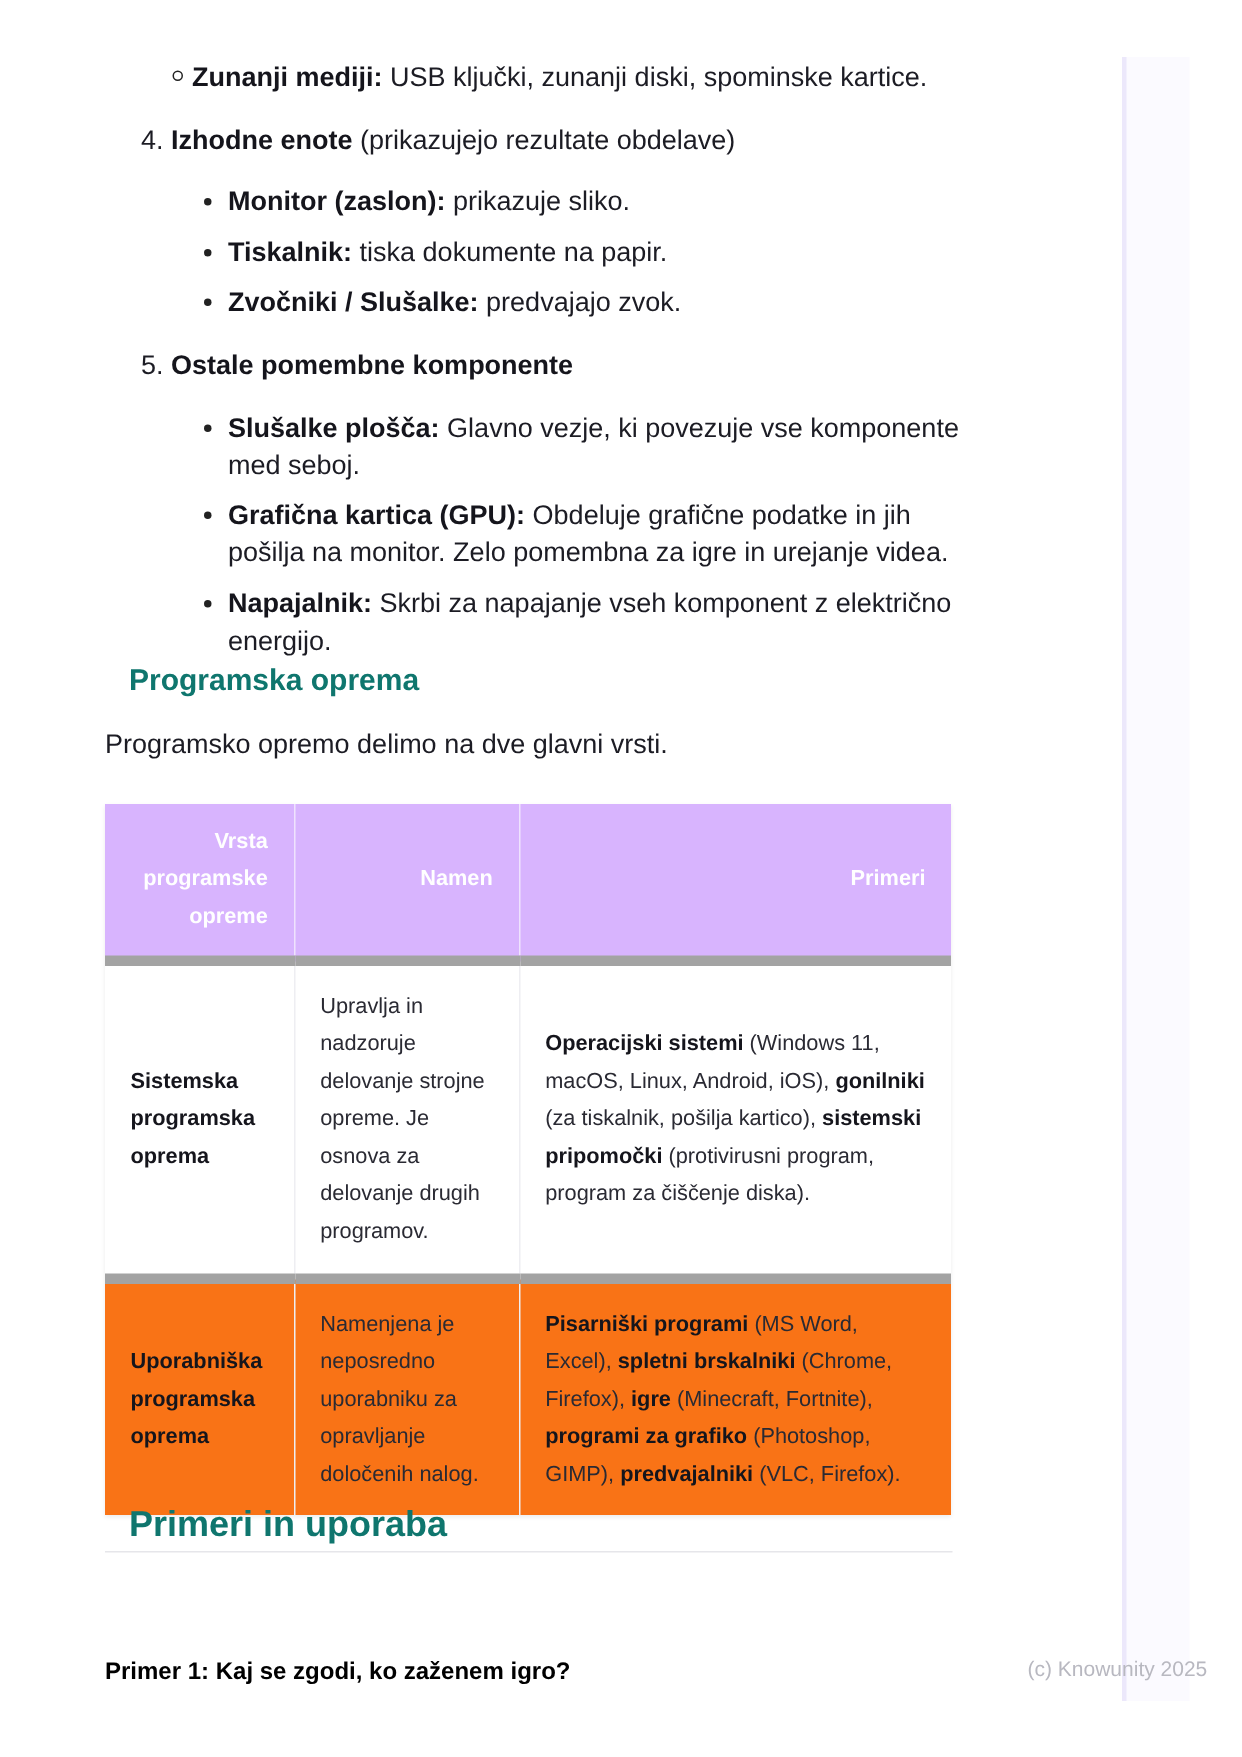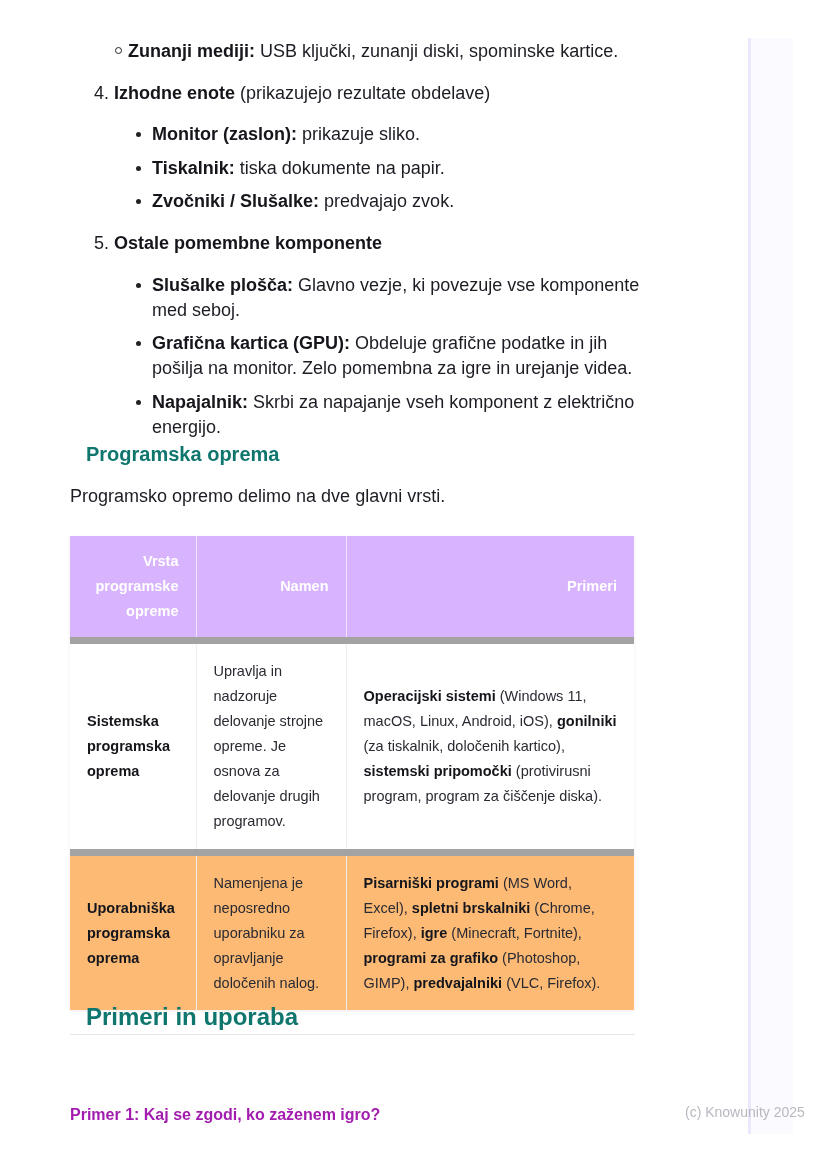--- a/index.html
+++ b/index.html
@@ -38,24 +38,24 @@
   }
   th {
     background: #d8b4fe; color: #ffffff; text-align: right; font-weight: bold;
     padding: 13px 17px; border-right: 1px solid #efe3fd; vertical-align: middle;
     height: 84px; box-sizing: border-box;
   }
   td {
     padding: 14px 17px; border-right: 1px solid #eeeef2; border-top: 7px solid #a3a3a3;
     vertical-align: middle; color: #2a2a33;
   }
-  tr.row2 td { background: #fdba74; }
+  tr.row2 td { background: #f97316; }
   th:last-child, td:last-child { border-right: none; }
   .hr { position: absolute; left: 0; top: 1034px; width: 565px; height: 1px; background: #e6e6ea; }
-  .h3 { position: absolute; left: 0; top: 1106px; font-size: 16px; font-weight: bold; color: #a21caf; }
+  .h3 { position: absolute; left: 0; top: 1106px; font-size: 16px; font-weight: bold; color: #000000; }
 </style>
 </head>
 <body>
 
 <div class="content">
 
   <div class="line sub-item">
     <span class="circ"></span>
     <b>Zunanji mediji:</b><span> USB ključki, zunanji diski, spominske kartice.</span>
   </div>
@@ -108,21 +108,21 @@
         <th>Vrsta programske opreme</th>
         <th>Namen</th>
         <th>Primeri</th>
       </tr>
     </thead>
     <tbody>
       <tr class="row1">
         <td style="height:177px"><b>Sistemska programska oprema</b></td>
         <td>Upravlja in nadzoruje delovanje strojne opreme. Je osnova za delovanje drugih programov.</td>
         <td>
-          <b>Operacijski sistemi</b><span> (Windows 11, macOS, Linux, Android, iOS), </span><b>gonilniki</b><span> (za tiskalnik, določenih kartico), </span><b>sistemski pripomočki</b><span> (protivirusni program, program za čiščenje diska).</span>
+          <b>Operacijski sistemi</b><span> (Windows 11, macOS, Linux, Android, iOS), </span><b>gonilniki</b><span> (za tiskalnik, pošilja kartico), </span><b>sistemski pripomočki</b><span> (protivirusni program, program za čiščenje diska).</span>
         </td>
       </tr>
       <tr class="row2">
         <td style="height:126px"><b>Uporabniška programska oprema</b></td>
         <td>Namenjena je neposredno uporabniku za opravljanje določenih nalog.</td>
         <td>
           <b>Pisarniški programi</b><span> (MS Word, Excel), </span><b>spletni brskalniki</b><span> (Chrome, Firefox), </span><b>igre</b><span> (Minecraft, Fortnite), </span><b>programi za grafiko</b><span> (Photoshop, GIMP), </span><b>predvajalniki</b><span> (VLC, Firefox).</span>
         </td>
       </tr>
     </tbody>

